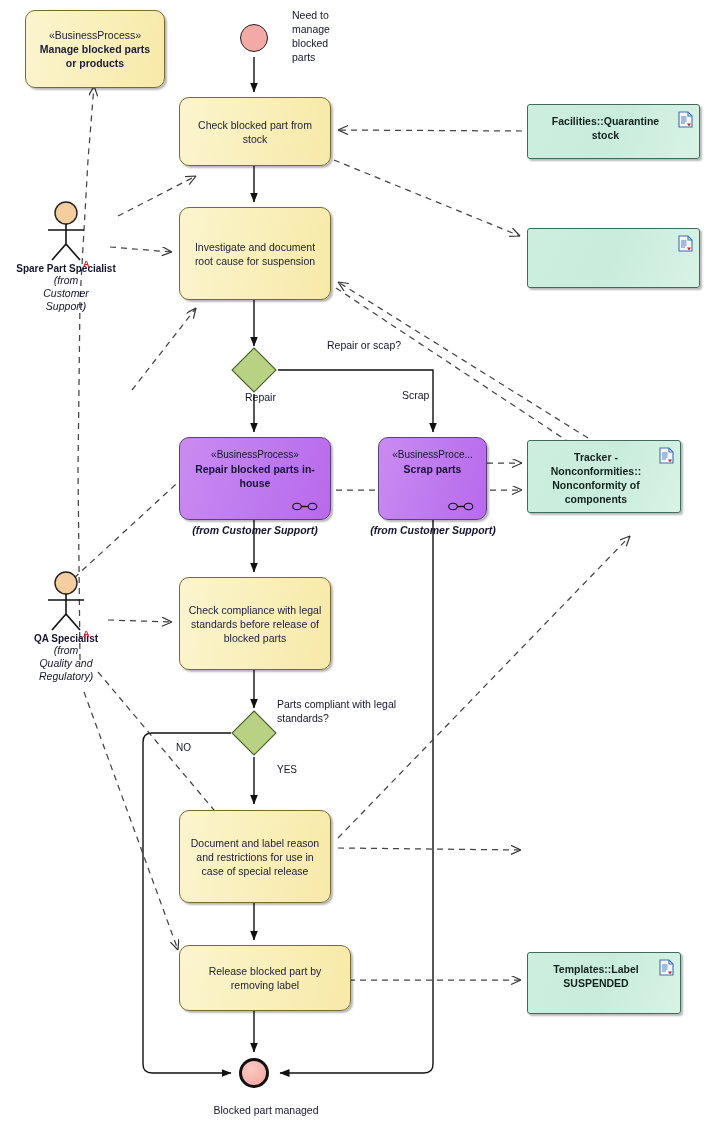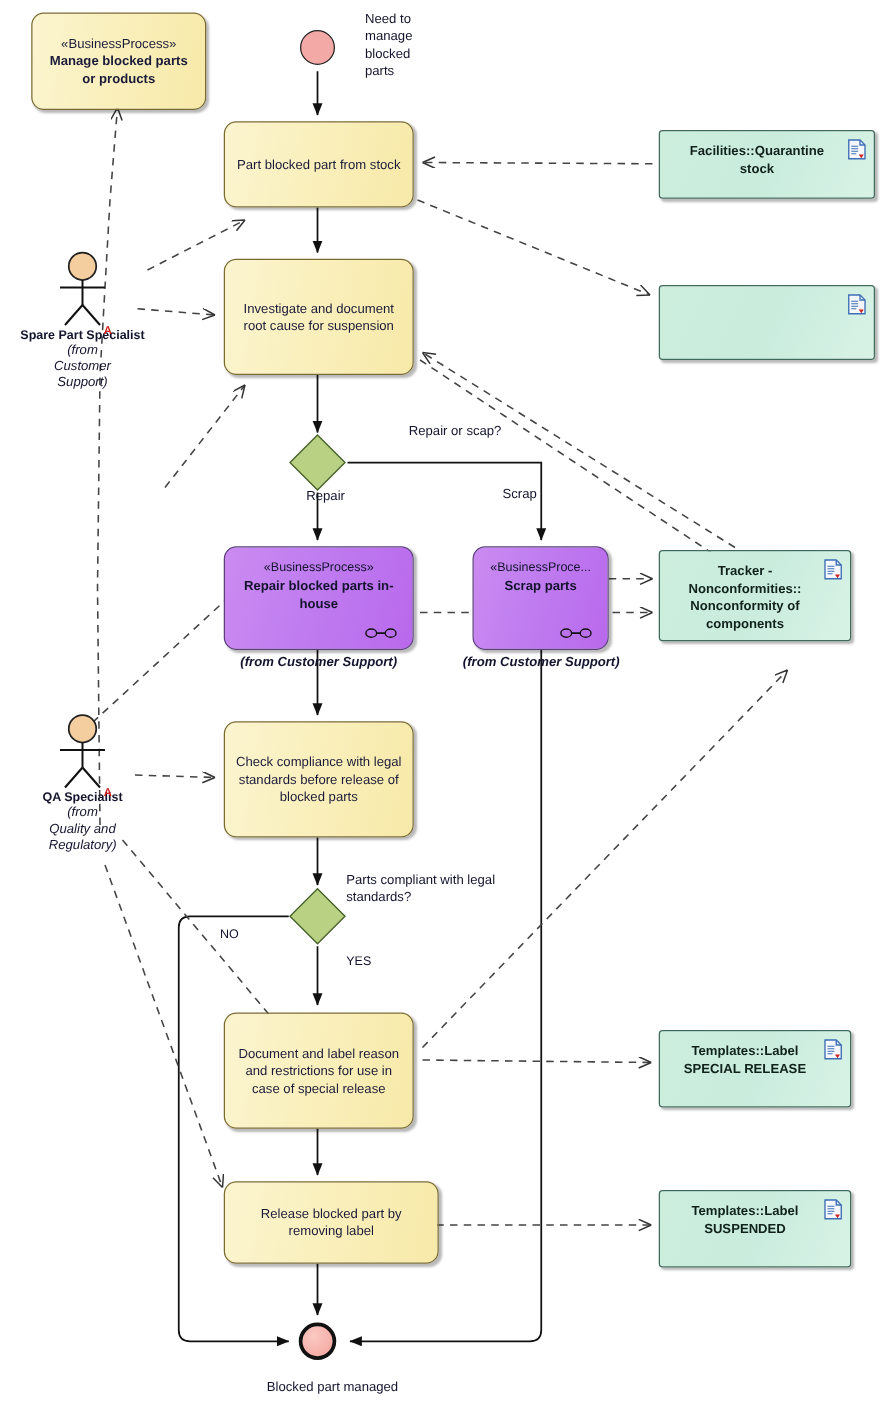--- a/index.html
+++ b/index.html
@@ -144,21 +144,21 @@
 
   <div class="node activity" style="left:25px;top:10px;width:140px;height:78px;flex-direction:column;">
     <div class="txt">«BusinessProcess»</div>
     <div class="txt" style="font-weight:bold;">Manage blocked parts or products</div>
   </div>
 
   <div class="node start" style="left:240px;top:24px;"></div>
   <div class="lbl" style="left:292px;top:8px;width:58px;">Need to manage blocked parts</div>
 
   <div class="node activity" style="left:179px;top:97px;width:152px;height:69px;">
-    <div class="txt">Part blocked part from stock</div>
+    <div class="txt">Check blocked part from stock</div>
   </div>
 
   <div class="node activity" style="left:179px;top:207px;width:152px;height:93px;">
     <div class="txt">Investigate and document root cause for suspension</div>
   </div>
 
   <div class="node activity" style="left:179px;top:577px;width:152px;height:93px;">
     <div class="txt">Check compliance with legal standards before release of blocked parts</div>
   </div>
 
@@ -247,34 +247,20 @@
       <g stroke="#3f6fb5" stroke-width="0.9">
         <line x1="3" y1="6" x2="8.5" y2="6"></line>
           <line x1="3" y1="8" x2="8.5" y2="8"></line>
         <line x1="3" y1="10" x2="8.5" y2="10"></line>
           <line x1="3" y1="12" x2="7" y2="12"></line>
       </g>
       <path d="M9,12.5 L13,12.5 L11,15.5 z" fill="#d02020"></path>
     </svg>
   </div>
 
-  <div class="node artifact" style="left:527px;top:824px;width:154px;height:62px;">
-    <span>Templates::Label SPECIAL RELEASE</span>
-    <svg class="doc-icon" viewBox="0 0 15 17">
-      <path d="M1,1 H10 L14,5 V16 H1 z" fill="#f4f8fd" stroke="#3f6fb5" stroke-width="1.1"></path>
-      <path d="M10,1 V5 H14" fill="none" stroke="#3f6fb5" stroke-width="1.1"></path>
-      <g stroke="#3f6fb5" stroke-width="0.9">
-        <line x1="3" y1="6" x2="8.5" y2="6"></line>
-          <line x1="3" y1="8" x2="8.5" y2="8"></line>
-        <line x1="3" y1="10" x2="8.5" y2="10"></line>
-          <line x1="3" y1="12" x2="7" y2="12"></line>
-      </g>
-      <path d="M9,12.5 L13,12.5 L11,15.5 z" fill="#d02020"></path>
-    </svg>
-  </div>
 
   <div class="node artifact" style="left:527px;top:952px;width:154px;height:62px;">
     <span>Templates::Label SUSPENDED</span>
     <svg class="doc-icon" viewBox="0 0 15 17">
       <path d="M1,1 H10 L14,5 V16 H1 z" fill="#f4f8fd" stroke="#3f6fb5" stroke-width="1.1"></path>
       <path d="M10,1 V5 H14" fill="none" stroke="#3f6fb5" stroke-width="1.1"></path>
       <g stroke="#3f6fb5" stroke-width="0.9">
         <line x1="3" y1="6" x2="8.5" y2="6"></line>
           <line x1="3" y1="8" x2="8.5" y2="8"></line>
         <line x1="3" y1="10" x2="8.5" y2="10"></line>

